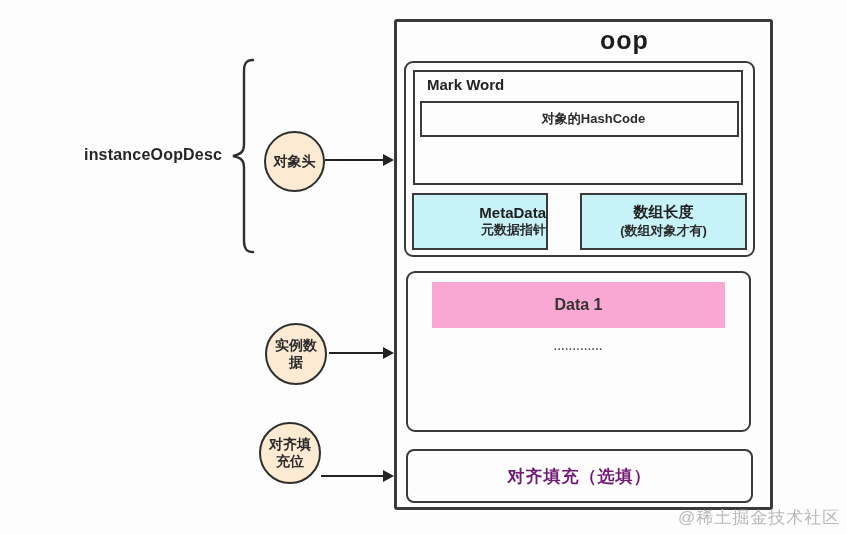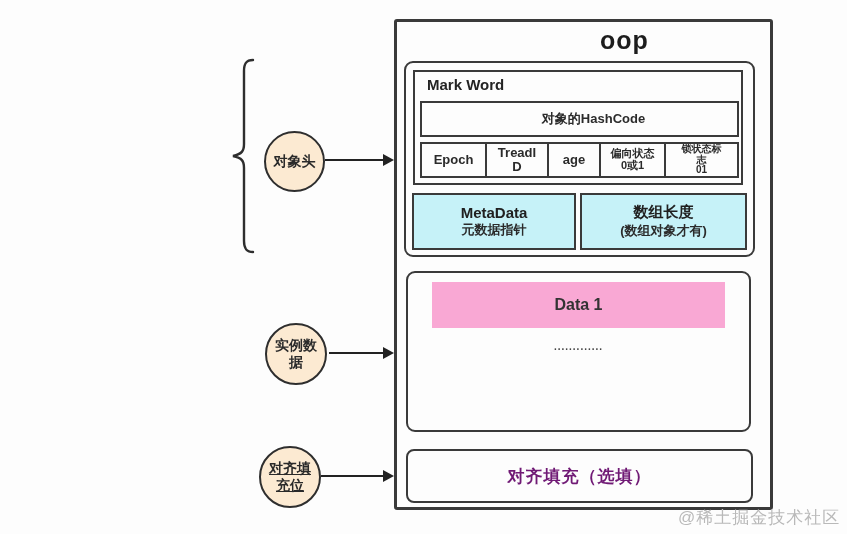--- a/index.html
+++ b/index.html
@@ -42,76 +42,66 @@
     font-weight:bold; font-size:13px; line-height:1.05; white-space:pre-line; overflow:hidden;
   }
   .cell + .cell{ border-left:2px solid #3a3a3a; }
   .cell.c1{ width:63px; }
   .cell.c2{ width:62px; }
   .cell.c3{ width:52px; }
   .cell.c4{ width:65px; font-size:11px; }
   .cell.c5{ width:73px; font-size:10px; }
 
   .cyanbox{ border:2px solid #3a3a3a; background:#c6f2f8; display:flex; flex-direction:column; align-items:center; justify-content:center; }
-  .meta1{ left:412px; top:193px; width:164px; height:57px; }
+  .meta1{ left:412px; top:193px; width:136px; height:57px;align-items:flex-end; }
   .meta2{ left:580px; top:193px; width:167px; height:57px; }
   .cyan-title{ font-size:15px; font-weight:bold; color:#202020; }
   .cyan-sub{ font-size:13px; font-weight:bold; color:#2b2b2b; }
 
   .instance-section{ left:406px; top:271px; width:345px; height:161px; }
   .greenbar{ background:#f9a8d4; font-size:16px; font-weight:bold; color:#333; }
   .data1{ left:432px; top:282px; width:293px; height:46px; }
   .dots{ left:406px; top:341px; width:345px; text-align:center; font-size:10px; font-weight:bold; letter-spacing:1px; color:#444; }
   .dataN{ left:432px; top:365px; width:293px; height:47px; }
 
   .padding-box{ left:406px; top:449px; width:347px; height:54px; border-radius:8px; }
   .padding-label{ font-size:17px; font-weight:bold; color:#701a75; letter-spacing:1px; }
 
   .watermark{ left:678px; top:506px; font-size:17px; color:#b9b9b9; letter-spacing:1px;text-align:right; }
 </style>
 </head>
 <body>
 
 <div class="canvas">
 
+  <div class="abs instance-label">instanceOopDesc</div>
 
   <svg class="abs" style="left:230px; top:58px;" width="26" height="196" aria-hidden="true">
     <path d="M 23 2 C 16 2 14 6 14 13 L 14 86 C 14 93 12 96 3 98 C 12 100 14 103 14 110 L 14 183 C 14 190 16 194 23 194" fill="none" stroke="#2e2e2e" stroke-width="2.4" stroke-linecap="round"></path>
   </svg>
 
   <div class="abs bubble center preline" style="left:264px; top:131px; width:61px; height:61px;">对象头</div>
   <div class="abs bubble center preline" style="left:265px; top:323px; width:62px; height:62px;">实例数
 据</div>
-  <div class="abs bubble center preline" style="left:259px; top:446px; width:62px; height:62px;text-decoration:underline;">对齐填
+  <div class="abs bubble center preline" style="left:259px; top:422px; width:62px; height:62px;">对齐填
 充位</div>
 
   <div class="abs arrow" style="left:325px; top:159px; width:58px;"></div>
   <div class="abs arrow" style="left:329px; top:352px; width:54px;"></div>
   <div class="abs arrow" style="left:321px; top:475px; width:62px;"></div>
 
   <div class="abs oop-box"></div>
   <div class="abs oop-title">oop</div>
 
   <div class="abs section header-section"></div>
 
   <div class="abs markword"></div>
   <div class="abs markword-label">Mark Word</div>
   <div class="abs hashbox center">对象的HashCode</div>
 
-  <div class="abs cellrow">
-    <div class="cell c1">Epoch</div>
-    <div class="cell c2">TreadI
-D</div>
-    <div class="cell c3">age</div>
-    <div class="cell c4">偏向状态
-0或1</div>
-    <div class="cell c5">锁状态标
-志
-01</div>
-  </div>
 
   <div class="abs cyanbox meta1">
     <div class="cyan-title">MetaData</div>
     <div class="cyan-sub">元数据指针</div>
   </div>
   <div class="abs cyanbox meta2">
     <div class="cyan-title">数组长度</div>
     <div class="cyan-sub">(数组对象才有)</div>
   </div>
 

